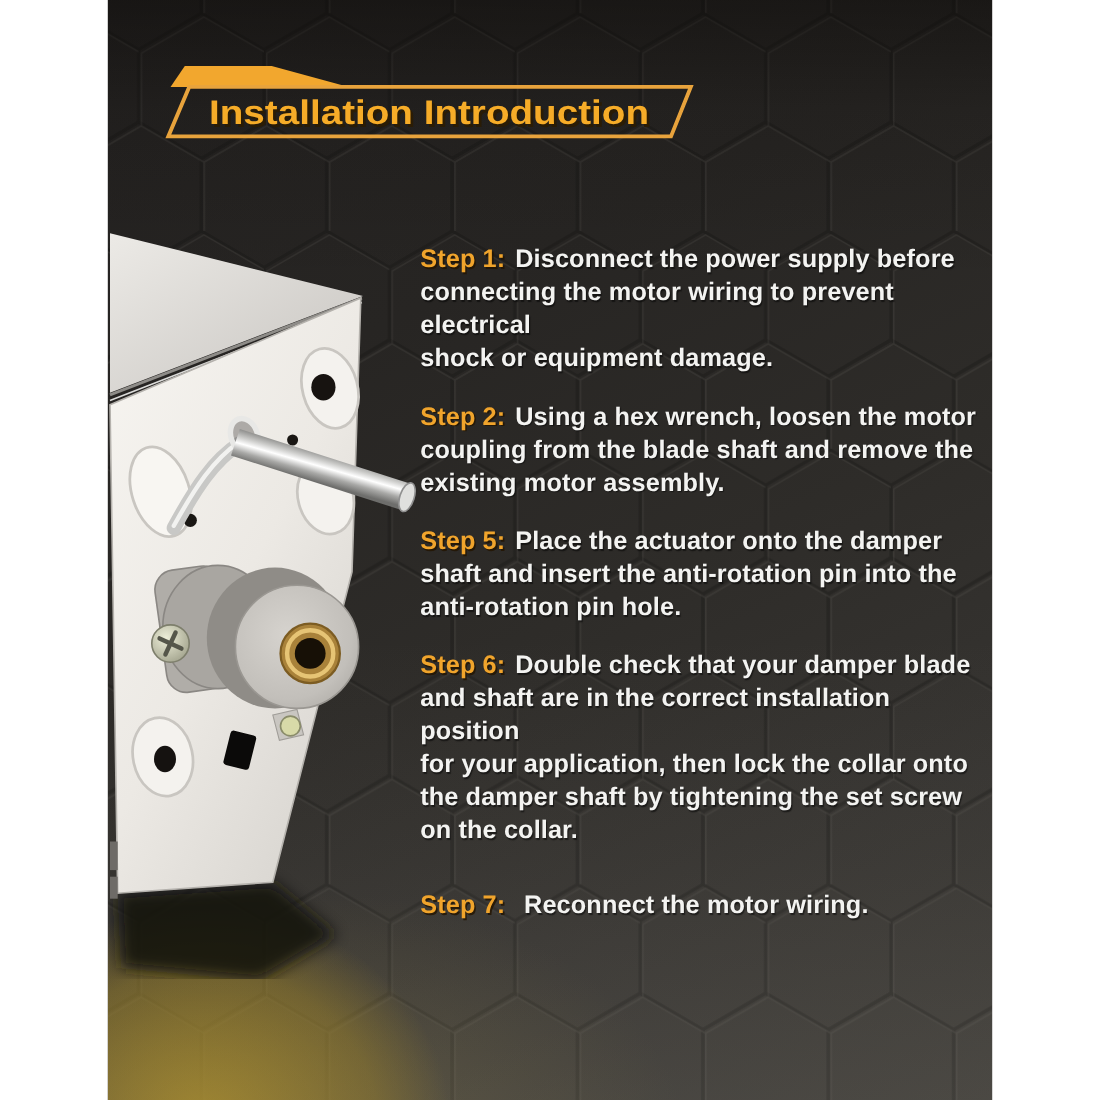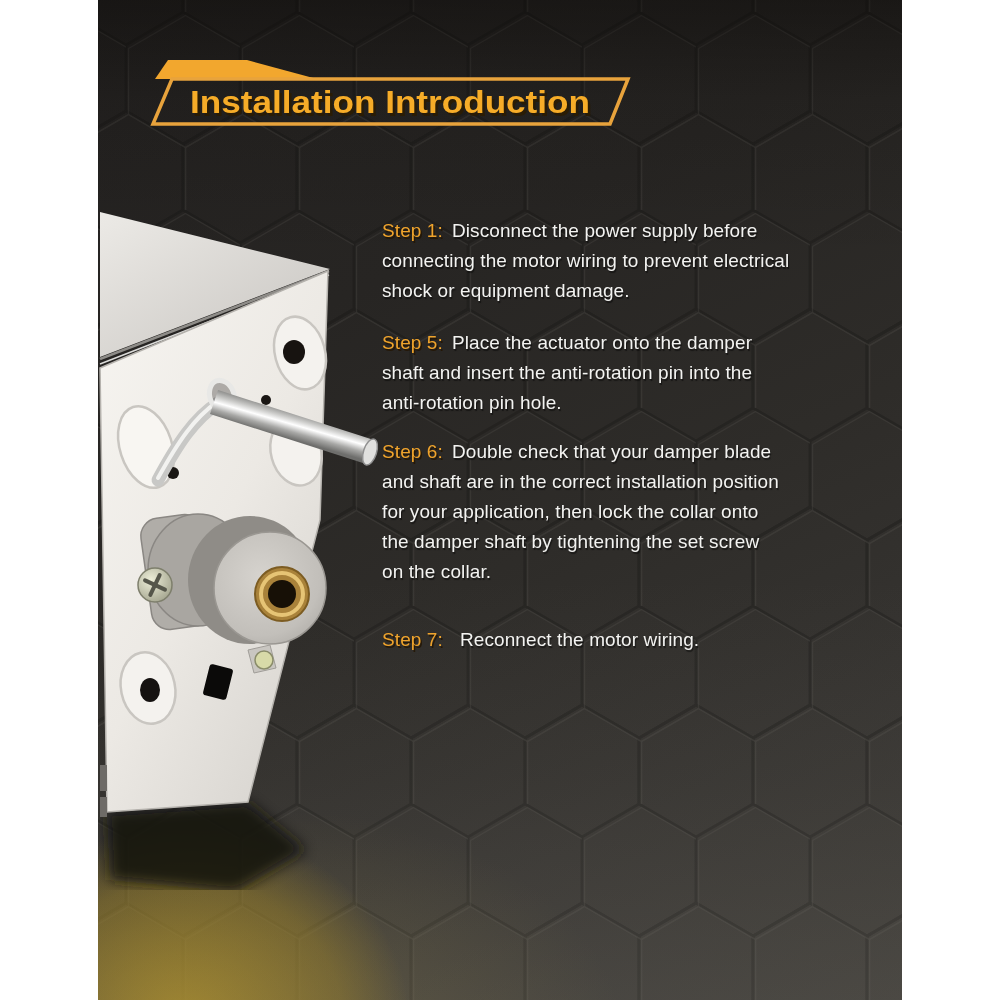--- a/index.html
+++ b/index.html
@@ -12,21 +12,21 @@
      background:
        radial-gradient(290px 250px at 85px 1020px, rgba(183,148,30,0.88), rgba(158,128,26,0.5) 55%, rgba(120,100,30,0) 78%),
        radial-gradient(470px 330px at 190px 1050px, rgba(130,115,60,0.4), rgba(90,85,55,0) 72%);}
   .light-bottom{position:absolute;left:0;top:0;width:804px;height:1000px;pointer-events:none;
      background:linear-gradient(0deg, rgba(125,121,112,0.22) 0%, rgba(125,121,112,0.08) 22%, rgba(0,0,0,0) 42%);}
   .vignette-top{position:absolute;left:0;top:0;width:804px;height:1000px;pointer-events:none;
      background:linear-gradient(180deg, rgba(8,6,4,0.42) 0%, rgba(8,6,4,0.12) 10%, rgba(0,0,0,0) 26%);}
   .banner-svg{position:absolute;left:40px;top:50px;width:520px;height:84px;}
   .product-svg{position:absolute;left:0px;top:190px;width:310px;height:700px;}
   .steps{position:absolute;left:284px;top:197px;width:520px;}
-  .step{font-size:19px;line-height:30px;font-weight:400;color:#F3F3F1;letter-spacing:0.1px;
+  .step{font-size:23px;line-height:30px;font-weight:700;color:#F3F3F1;letter-spacing:0.1px;
         text-shadow:1px 1.5px 1px rgba(0,0,0,0.5);}
   .step-label{color:#F0A42C;margin-right:9px;text-shadow:1.5px 1.5px 0 rgba(35,20,0,0.8);}
   .step-text{white-space:pre-line;}
   .gap-s{margin-bottom:20px;} .gap-1{margin-bottom:22px;} .gap-5{} .gap-6{margin-bottom:38px;}
   .step7 .step-label{margin-right:17px;}
 </style>
 </head>
 <body>
 
 <div class="poster">
@@ -152,20 +152,23 @@
     <polygon points="30,10 109,10 179,29 17,29" fill="#F2A72E"></polygon>
     <polygon points="34,29 490,29 472,74 15,74" fill="none" stroke="#E8A33C" stroke-width="3.5"></polygon>
     <text x="54.5" y="65.5" font-family="Liberation Sans, sans-serif" font-weight="bold" font-size="31" fill="#2a1c05" textLength="400" lengthAdjust="spacingAndGlyphs">Installation Introduction</text>
     <text x="52" y="63" font-family="Liberation Sans, sans-serif" font-weight="bold" font-size="31" fill="#F6AC28" textLength="400" lengthAdjust="spacingAndGlyphs">Installation Introduction</text>
   </svg>
 
   <div class="steps">
     <p class="step gap-1"><span class="step-label">Step 1:</span><span class="step-text">Disconnect the power supply before
 connecting the motor wiring to prevent electrical
 shock or equipment damage.</span></p>
+    <p class="step gap-s"><span class="step-label">Step 2:</span><span class="step-text">Using a hex wrench, loosen the motor
+coupling from the blade shaft and remove the
+existing motor assembly.</span></p>
     <p class="step gap-5"><span class="step-label">Step 5:</span><span class="step-text">Place the actuator onto the damper
 shaft and insert the anti-rotation pin into the
 anti-rotation pin hole.</span></p>
     <p class="step gap-6"><span class="step-label">Step 6:</span><span class="step-text">Double check that your damper blade
 and shaft are in the correct installation position
 for your application, then lock the collar onto
 the damper shaft by tightening the set screw
 on the collar.</span></p>
     <p class="step step7"><span class="step-label">Step 7:</span><span class="step-text">Reconnect the motor wiring.</span></p>
   </div>

